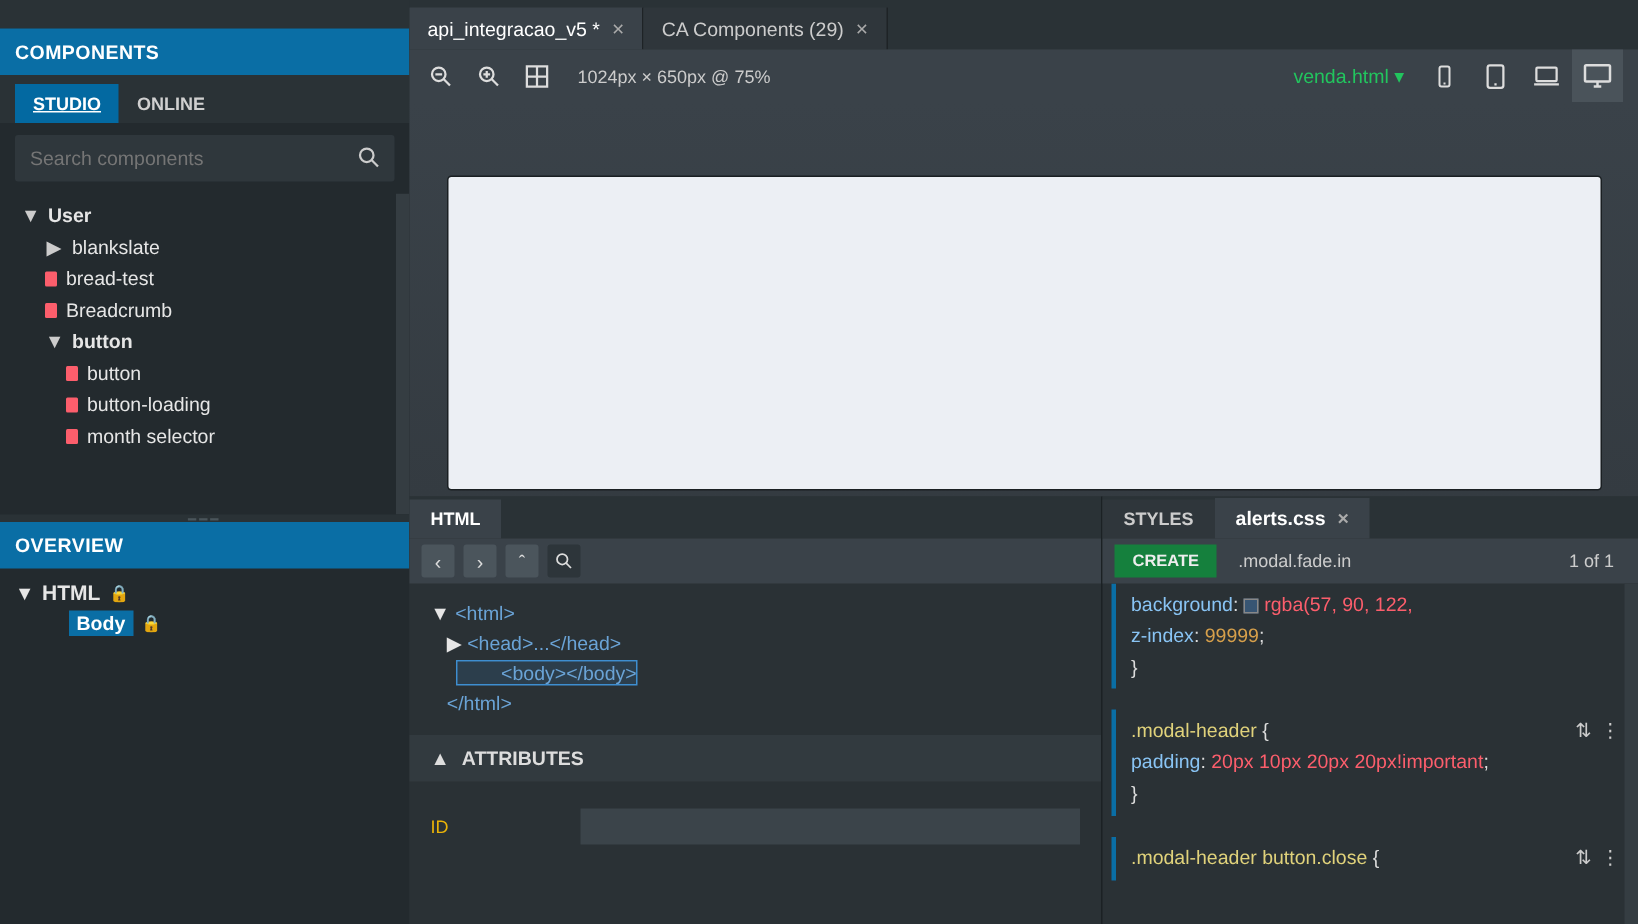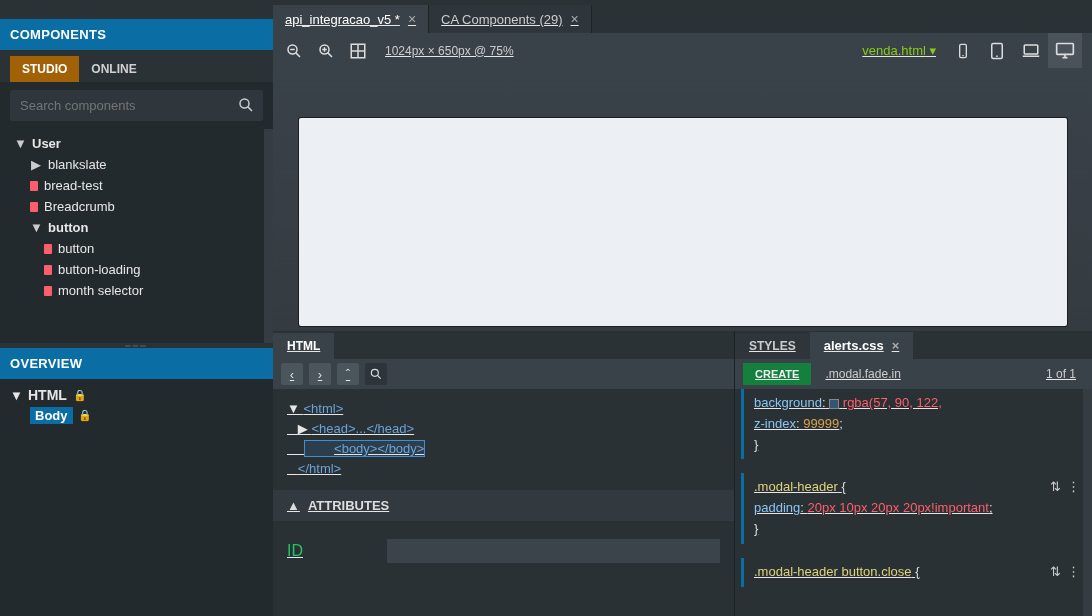--- a/index.html
+++ b/index.html
@@ -4,53 +4,53 @@
 <style>
   * { margin:0; padding:0; box-sizing:border-box; font-family:"Helvetica Neue",Arial,sans-serif; font-size:13px; }
   body { background:#1e2326; color:#e6e6e6; width:1092px; height:616px; overflow:hidden; }
   .app { display:flex; height:616px; }
   
   .sidebar { width:273px; background:#232a2e; display:flex; flex-direction:column; }
   .sb-topgap { height:19px; background:#2a3236; }
   .sb-header { background:#0a6ea5; color:#fff; font-weight:600; padding:8px 10px; letter-spacing:.3px; }
   .sb-tabs { display:flex; background:#2a3236; padding:6px 10px 0 10px; gap:0; }
   .sb-tab { padding:6px 12px; font-size:12px; font-weight:600; color:#d0d0d0; cursor:pointer; }
-  .sb-tab.active { background:#a16207; color:#fff; }
+  .sb-tab.active { background:#0369a1; color:#fff;text-decoration:underline; }
   .sb-search { margin:8px 10px; position:relative;border-radius:10px; }
   .sb-search input { width:100%; background:#2f373c; border:none; color:#ccc; padding:8px 34px 8px 10px; border-radius:2px; }
   .sb-search .icon { position:absolute; right:8px; top:6px; color:#ccc; }
   .tree { padding:4px 0 0 10px; flex:0 0 214px; overflow:hidden; position:relative; }
   .tree::after{content:"";position:absolute;right:0;top:0;bottom:0;width:9px;background:#353d42;}
   .tree-row { display:flex; align-items:center; gap:6px; padding:3px 4px; cursor:pointer; }
   .tree-row.cat { font-weight:700; font-size:15px; }
   .tree-row .tw { width:12px; text-align:center; color:#ccc; }
   .tree-row .dot { width:8px; height:10px; background:#FC5E6C; border-radius:1px; }
   .tree-row.indent1 { padding-left:20px; }
   .tree-row.indent2 { padding-left:34px; }
   .drag { height:5px; background:#2a3236; display:flex; justify-content:center; align-items:center; color:#4a555b; font-size:9px; letter-spacing:2px;}
   .overview { flex:1; background:#232a2e; }
   .ov-tree { padding:6px 10px; }
   .ov-row { display:flex; align-items:center; gap:6px; padding:2px 0;}
   .ov-row .tw { width:12px; text-align:center; }
   .ov-row .tag { font-weight:700; font-size:14px; }
   .ov-row .lock { color:#777; font-size:11px;}
-  .ov-body { margin-left:20px;}
+  .ov-body { margin-left:36px;}
   .ov-body .badge { background:#0a6ea5; color:#fff; font-weight:700; padding:1px 5px;}
   
-  .main { flex:1; display:flex; flex-direction:column; background:#2f363b;text-decoration:underline; }
+  .main { flex:1; display:flex; flex-direction:column; background:#2f363b; }
   .main-top { height:6px; background:#2a3236;}
   .tabbar { display:flex; background:#2a3236; height:27px; align-items:flex-end;}
   .ftab { display:flex; align-items:center; gap:8px; padding:6px 12px; background:#2f363b; color:#ccc; border-right:1px solid #1e2326; cursor:pointer;}
   .ftab.active { background:#3a4249; color:#fff;}
   .ftab .x { color:#aaa; cursor:pointer; font-size:14px;}
   .toolbar { height:35px; background:#3a4249; display:flex; align-items:center; padding:0 10px; gap:10px;}
   .toolbar .ticon { color:#ddd; cursor:pointer; display:flex; align-items:center; justify-content:center; width:22px; height:22px;}
   .toolbar .dims { color:#ccc; font-size:12px; margin-left:6px;}
   .toolbar .spacer { flex:1;}
-  .toolbar .fname { color:#84cc16; font-size:13px;}
+  .toolbar .fname { color:#22c55e; font-size:13px;}
   .toolbar .devs { display:flex; gap:0;}
   .toolbar .dev { width:34px; height:35px; display:flex; align-items:center; justify-content:center; color:#ddd; cursor:pointer;}
   .toolbar .dev.active { background:#4a535a;}
   .canvas-area { flex:1; background:linear-gradient(#3a4249,#343b41); display:flex; align-items:flex-start; justify-content:center; padding-top:50px;}
   .canvas { width:768px; height:208px; background:#eceff4; border-radius:2px; box-shadow:0 0 0 1px #1a1f22;}
   
   .bottom { height:285px; display:flex; background:#2a3135;}
   .bp { display:flex; flex-direction:column;}
   .bp.html { width:462px; border-right:1px solid #1b2124;}
   .bp.styles { flex:1;}
@@ -64,21 +64,21 @@
   .bp-tool .create { background:#15803d; color:#eee; padding:5px 12px; font-size:11px; font-weight:600; cursor:pointer;}
   .bp-tool .sel-input { flex:0 0 190px; color:#ccc; font-size:12px; padding-left:8px;}
   .bp-tool .count { margin-left:auto; color:#ccc; font-size:12px; padding-right:8px;}
   .code { font-family:Menlo,Consolas,monospace; font-size:13px; padding:10px 14px; line-height:1.55;}
   .code .ln { white-space:pre;}
   .code .tag { color:#6aa3d6;text-align:center;}
   .code .sel { outline:1px solid #3e8ed0; background:rgba(62,142,208,.15);padding-left:29px;}
   .attrs { }
   .attrs-h { display:flex; align-items:center; gap:8px; padding:8px 14px; background:#323a3f; color:#ddd; font-size:12px; font-weight:600;}
   .attrs-row { display:flex; align-items:center; padding:18px 14px;}
-  .attrs-row label { width:100px; color:#22c55e; font-size:16px;}
+  .attrs-row label { width:100px; color:#eab308; font-size:12px;}
   .attrs-row .field { flex:1; height:24px; background:#3b444a;}
   
   .css-scroll { flex:1; overflow:hidden; position:relative; padding:0;}
   .css-scroll::after{content:"";position:absolute;right:0;top:0;bottom:0;width:9px;background:#353d42;}
   .rule { border-left:3px solid #0a6ea5; margin:0 0 14px 6px; padding:4px 10px 4px 10px; font-family:Menlo,Consolas,monospace; font-size:13px; line-height:1.6; position:relative;}
   .rule .handles { position:absolute; right:12px; top:4px; display:flex; gap:6px; color:#ccc;}
   .sel-name { color:#e0d27b;}
   .prop { color:#89c4f4;}
   .val-a { color:#FC5E6C;}
   .val-b { color:#d7a04b;}

